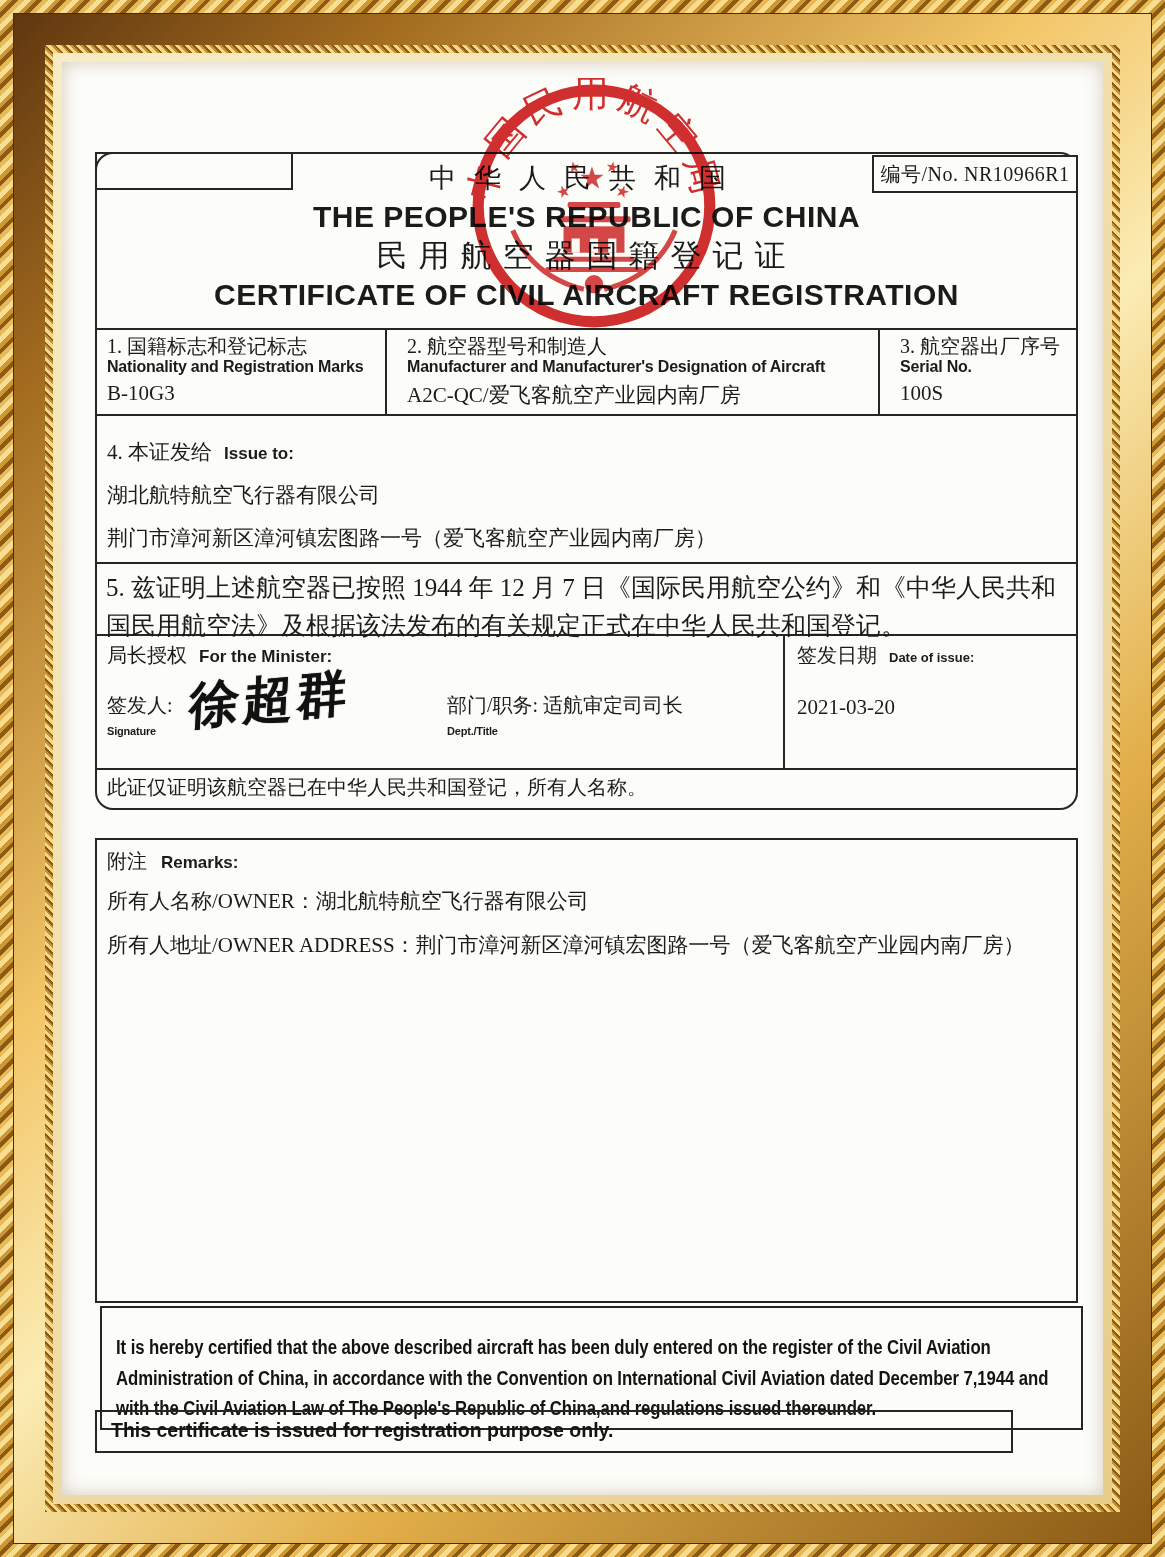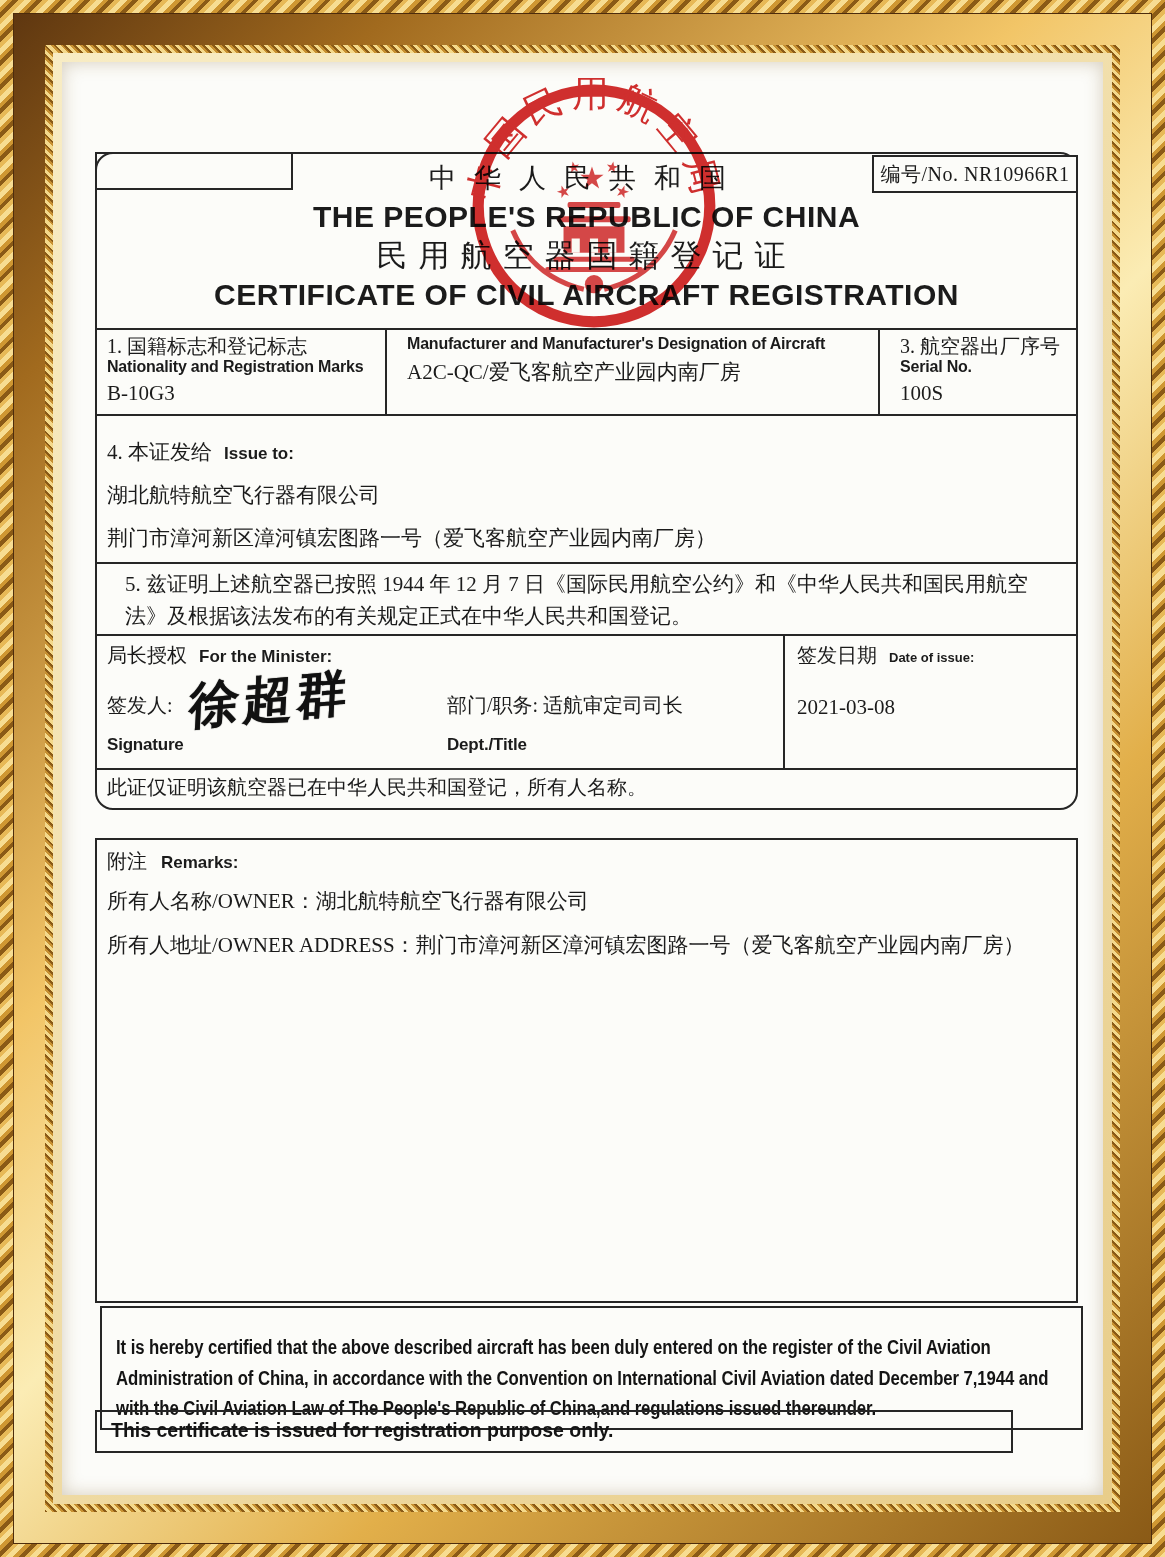--- a/index.html
+++ b/index.html
@@ -41,27 +41,27 @@
   .cell{box-sizing:border-box;padding:5px 10px 4px 10px;}
   .c1{width:290px;border-right:2px solid #262626;}
   .c2{width:483px;border-right:2px solid #262626;}
   .c3{flex:1;}
   .lab-cn{font-size:20px;line-height:1.15;}
   .lab-en{font-size:16px;line-height:1.12;letter-spacing:-.2px;}
   .cell .val{font-size:21px;margin-top:5px;}
 
   .r2{height:148px;padding:22px 10px;box-sizing:border-box;}
   .r2 .line{font-size:21px;margin-top:15px;}
-  .r3{height:72px;padding:5px 28px;box-sizing:border-box;font-size:21px;line-height:1.5;}
+  .r3{height:72px;padding:5px 9px;box-sizing:border-box;font-size:25px;line-height:1.5;}
   .r4{height:134px;display:flex;}
   .r4l{width:688px;border-right:2px solid #262626;position:relative;box-sizing:border-box;padding:8px 10px;}
   .r4r{flex:1;position:relative;box-sizing:border-box;padding:8px 12px;}
   .minister-line .lab-cn,.inline-cn{font-size:20px;}
   .stack .lab-cn{font-size:20px;}
-  .stack .lab-en{font-size:17px;margin-top:18px;}
+  .stack .lab-en{font-size:11px;margin-top:8px;}
   .sig{position:absolute;left:92px;top:30px;font-size:50px;font-weight:bold;
        transform:rotate(-5deg) skewX(-8deg);letter-spacing:4px;color:#111;
        text-shadow:0 0 1px #222;}
   .dept{position:absolute;left:350px;top:58px;}
   .signer{position:absolute;left:10px;top:58px;}
   .dateval{font-size:21px;margin-top:28px;}
   .r5{height:40px;padding:4px 10px;box-sizing:border-box;font-size:20px;}
 
   .remarks{left:95px;top:838px;width:983px;height:465px;padding:8px 10px;}
   .remarks .line1{margin-top:0;}
@@ -98,20 +98,21 @@
       <div class="h-en2 enb">CERTIFICATE OF CIVIL AIRCRAFT REGISTRATION</div>
     </div>
 
     <div class="row r1">
       <div class="cell c1">
         <div class="lab-cn cjk">1. 国籍标志和登记标志</div>
         <div class="lab-en enb">Nationality and Registration Marks</div>
         <div class="val">B-10G3</div>
       </div>
       <div class="cell c2">
+        <div class="lab-cn cjk">2. 航空器型号和制造人</div>
         <div class="lab-en enb">Manufacturer and Manufacturer's Designation of Aircraft</div>
         <div class="val">A2C-QC/爱飞客航空产业园内南厂房</div>
       </div>
       <div class="cell c3">
         <div class="lab-cn cjk">3. 航空器出厂序号</div>
         <div class="lab-en enb">Serial No.</div>
         <div class="val">100S</div>
       </div>
     </div>
 
@@ -140,21 +141,21 @@
         <div class="stack dept">
           <div class="lab-cn cjk">部门/职务: 适航审定司司长</div>
           <div class="lab-en enb">Dept./Title</div>
         </div>
       </div>
       <div class="r4r">
         <div>
           <span class="lab-cn cjk">签发日期</span>
           <span class="enb" style="font-size:13px;margin-left:8px">Date of issue:</span>
         </div>
-        <div class="dateval val">2021-03-08</div>
+        <div class="dateval val">2021-03-20</div>
       </div>
     </div>
 
     <div class="row r5 cjk">此证仅证明该航空器已在中华人民共和国登记，所有人名称。</div>
   </div>
 
   <div class="abs box cornerbox"></div>
   <div class="abs box serialbox val">编号/No. NR10966R1</div>
 
   <div class="abs box remarks">

